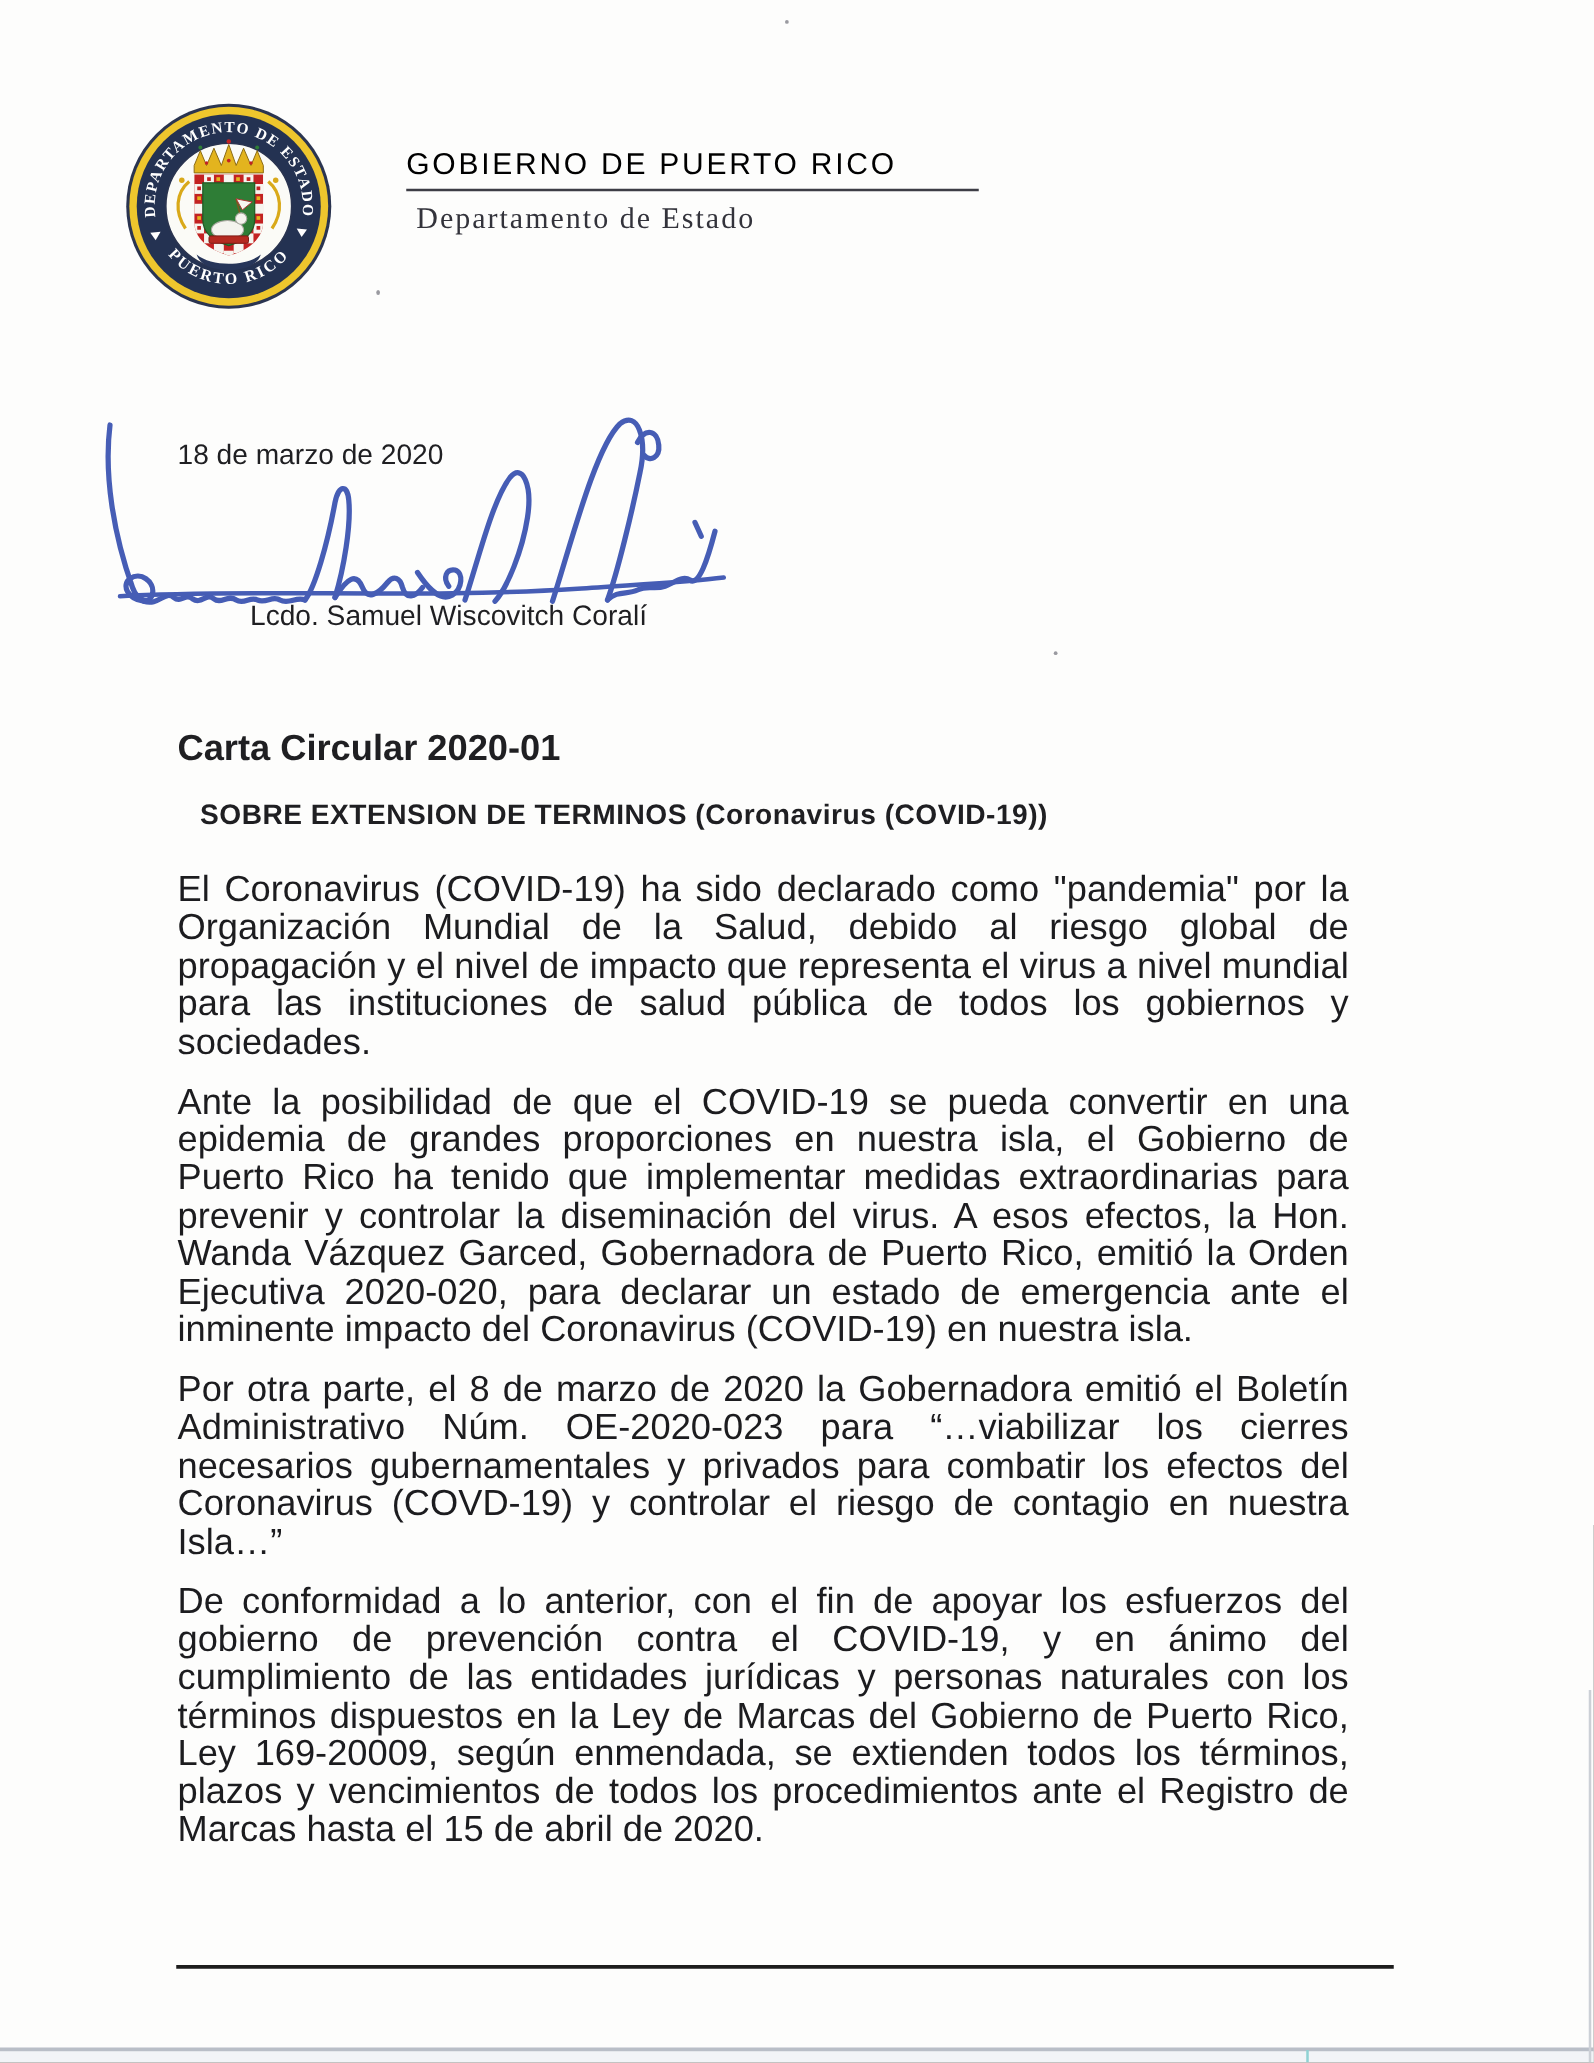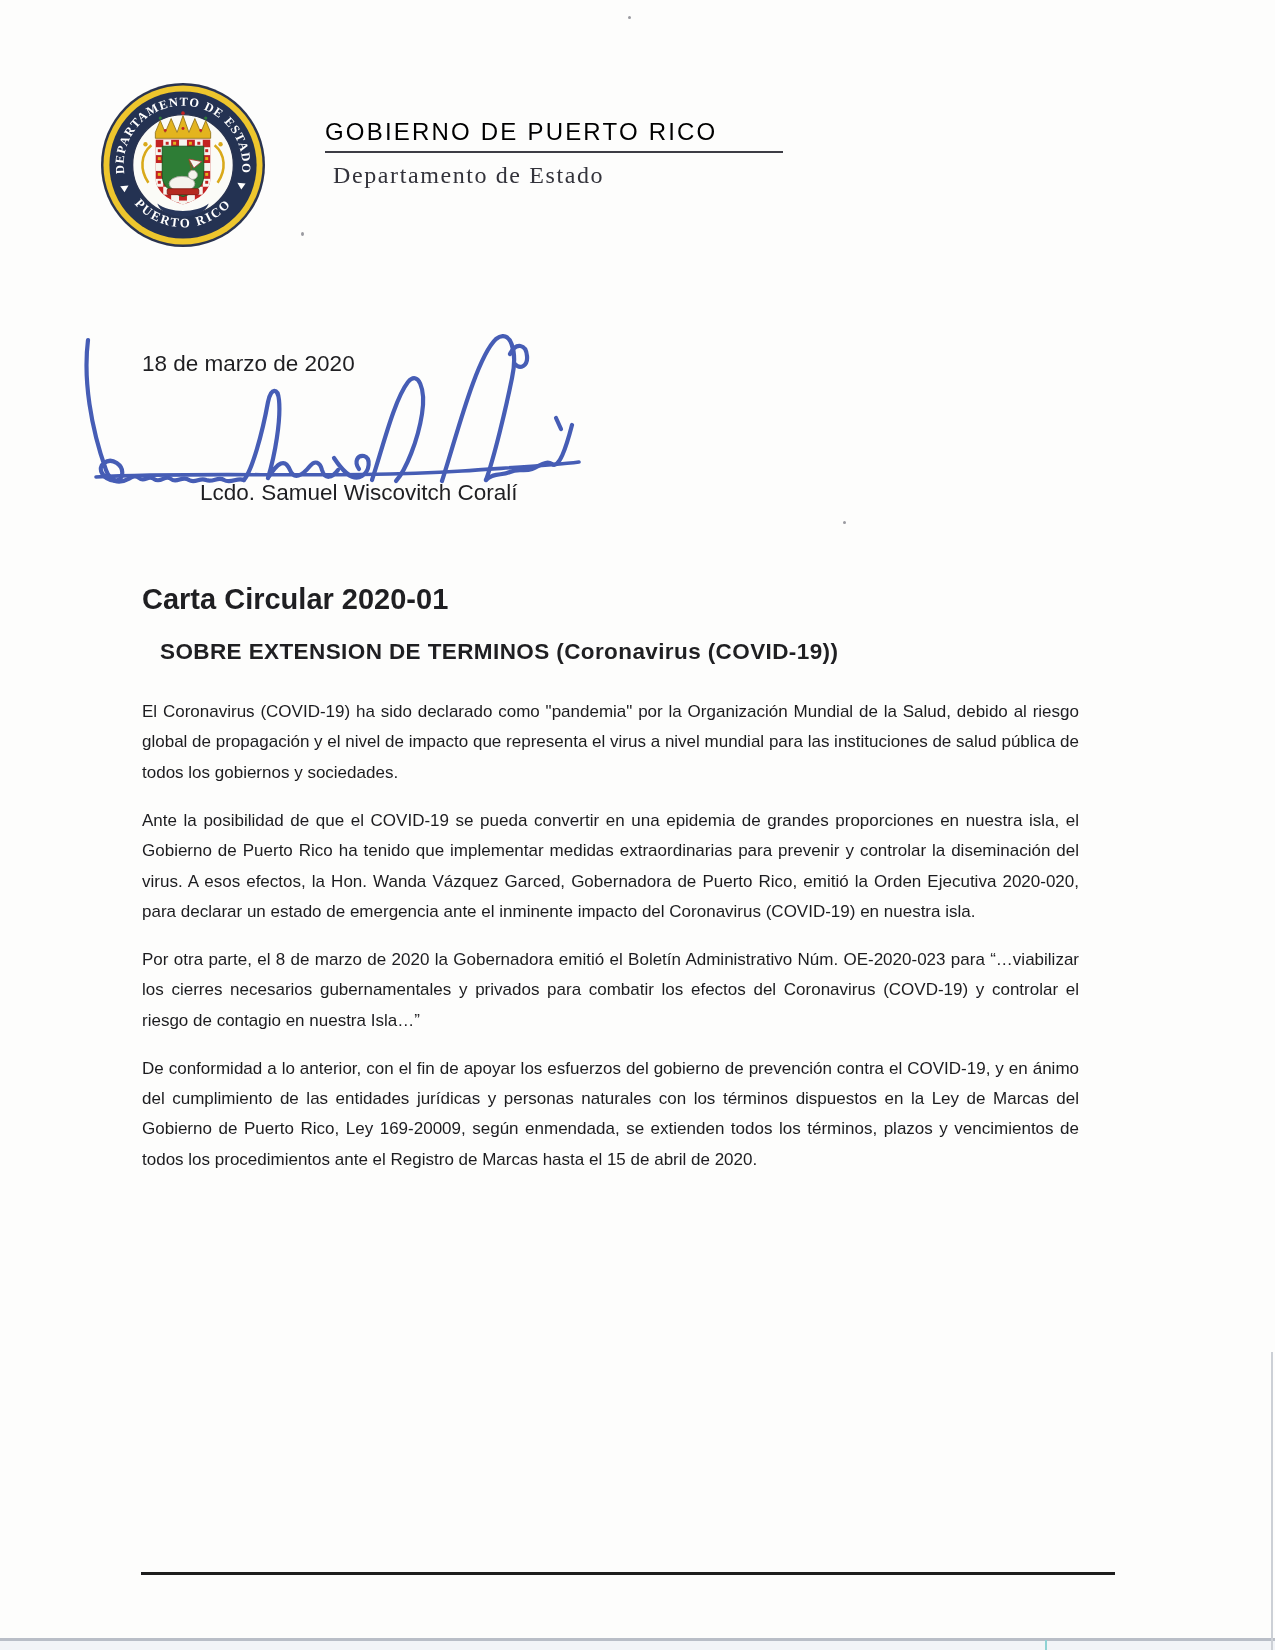--- a/index.html
+++ b/index.html
@@ -29,21 +29,21 @@
   .date{position:absolute;left:142px;top:351px;font-size:22.5px;white-space:nowrap;text-align:right;}
   .signature{position:absolute;left:82px;top:330px;width:505px;height:160px;}
   .signer{position:absolute;left:152px;top:478px;font-size:22.5px;line-height:30.6px;margin-left:48px;}
   
   .subject1{position:absolute;left:142px;top:583px;font-size:29px;font-weight:bold;white-space:nowrap;}
   .subject2{position:absolute;left:160px;top:639px;font-size:22.5px;font-weight:bold;letter-spacing:.4px;white-space:nowrap;}
   
   .body-text{position:absolute;left:142px;top:697px;width:937px;}
   .body-text p{
     margin:0 0 17.5px 0;
-    font-size:17px;line-height:30.4px;
+    font-size:29px;line-height:30.4px;
     text-align:justify;color:#1c1c1f;
   }
   
   .bottom-rule{position:absolute;left:141px;top:1572px;width:974px;height:0;border-top:3px solid #1d1d1d;}
   .scan-band{position:absolute;left:0;top:1638px;width:1275px;height:3px;background:#b9bec7;}
   .scan-band-soft{position:absolute;left:0;top:1641px;width:1275px;height:9px;background:#f2f4f7;}
   .scan-edge-right{position:absolute;left:1271px;top:1352px;width:2px;height:298px;background:#ccd0d6;}
   .scan-tick{position:absolute;left:1045px;top:1640px;width:2px;height:10px;background:#8fd2d4;}
   .speck{position:absolute;border-radius:50%;background:#9a9aa0;}
   .speck.s1{left:628px;top:16px;width:3px;height:3px;}

